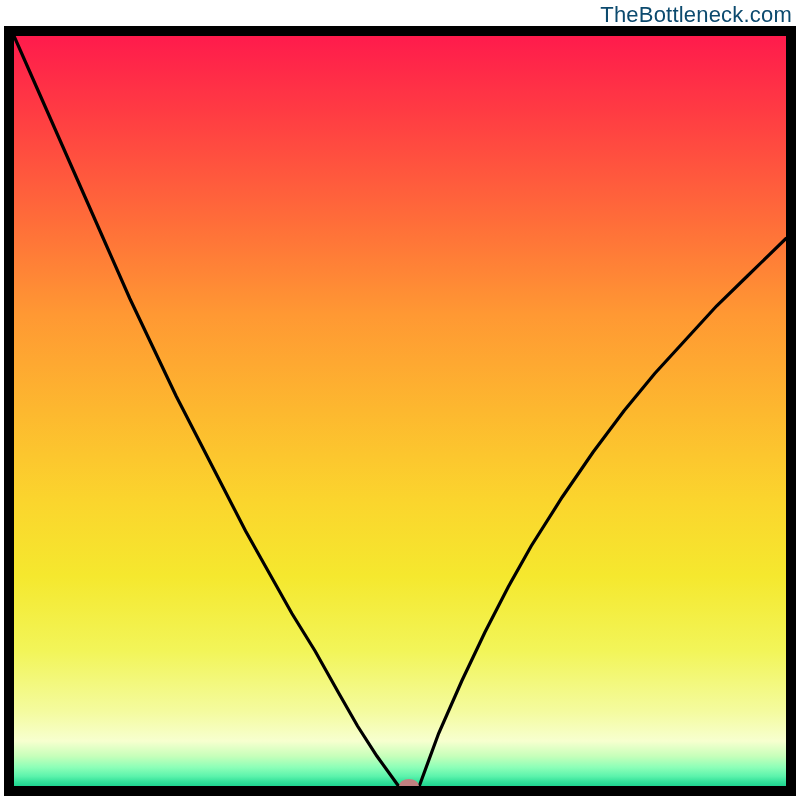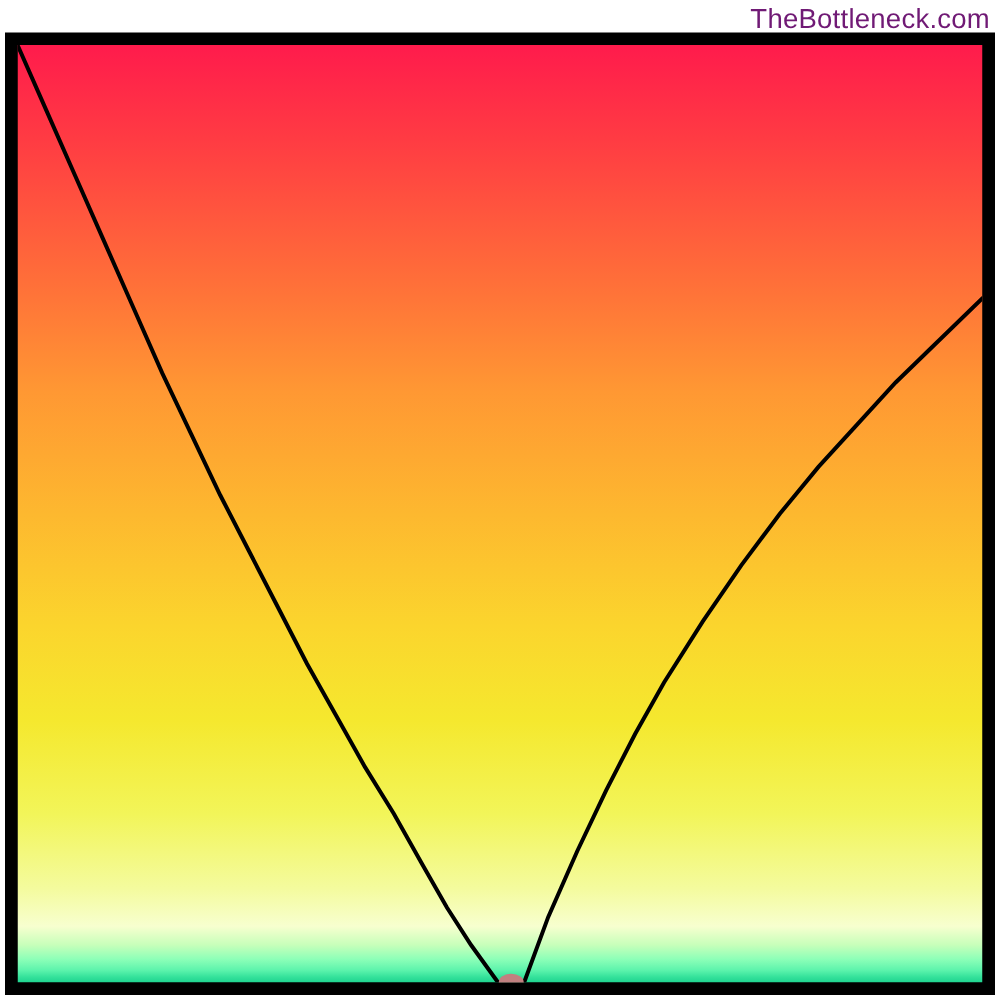--- a/index.html
+++ b/index.html
@@ -13,21 +13,21 @@
   }
   .wrap {
     position: relative;
     width: 800px;
     height: 800px;
   }
   .watermark {
     position: absolute;
     top: 2px;
     right: 8px;
-    color: #701a75;
+    color: #0c4a6e;
     font-size: 22px;
     font-weight: 500;
     letter-spacing: 0.2px;
     z-index: 10;
   }
   .frame {
     position: absolute;
     left: 4px;
     top: 26px;
     width: 792px;

